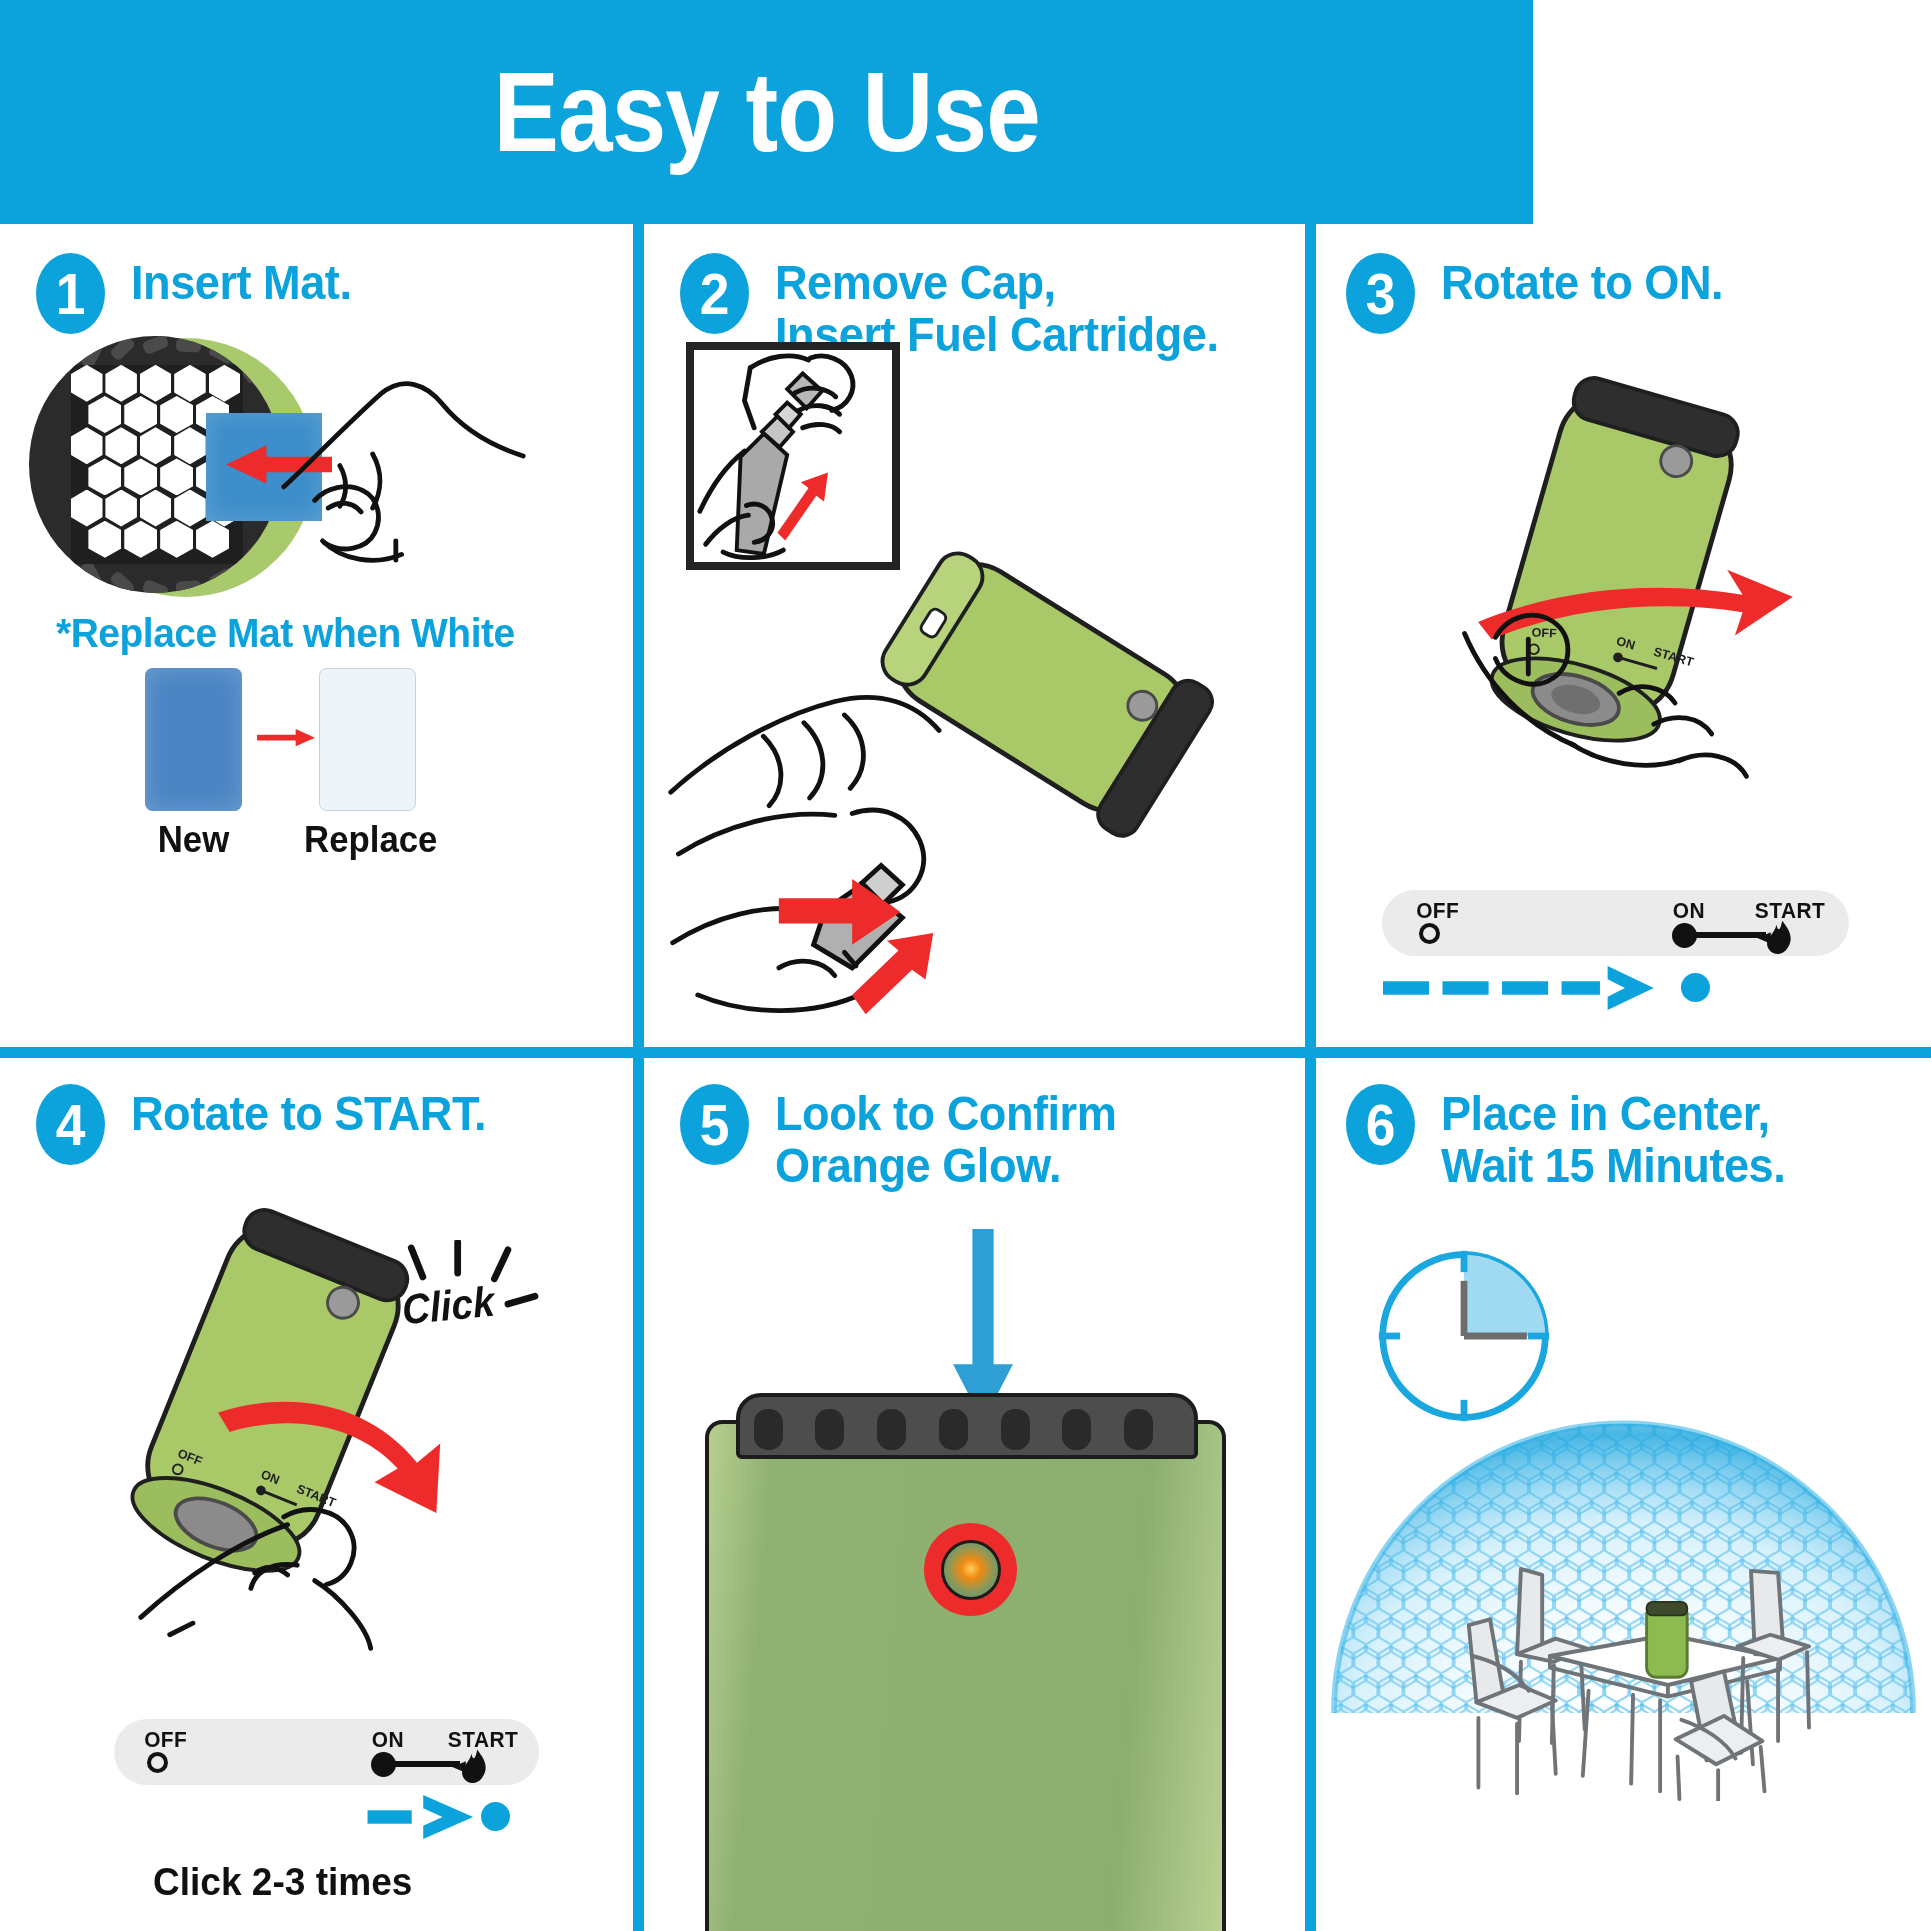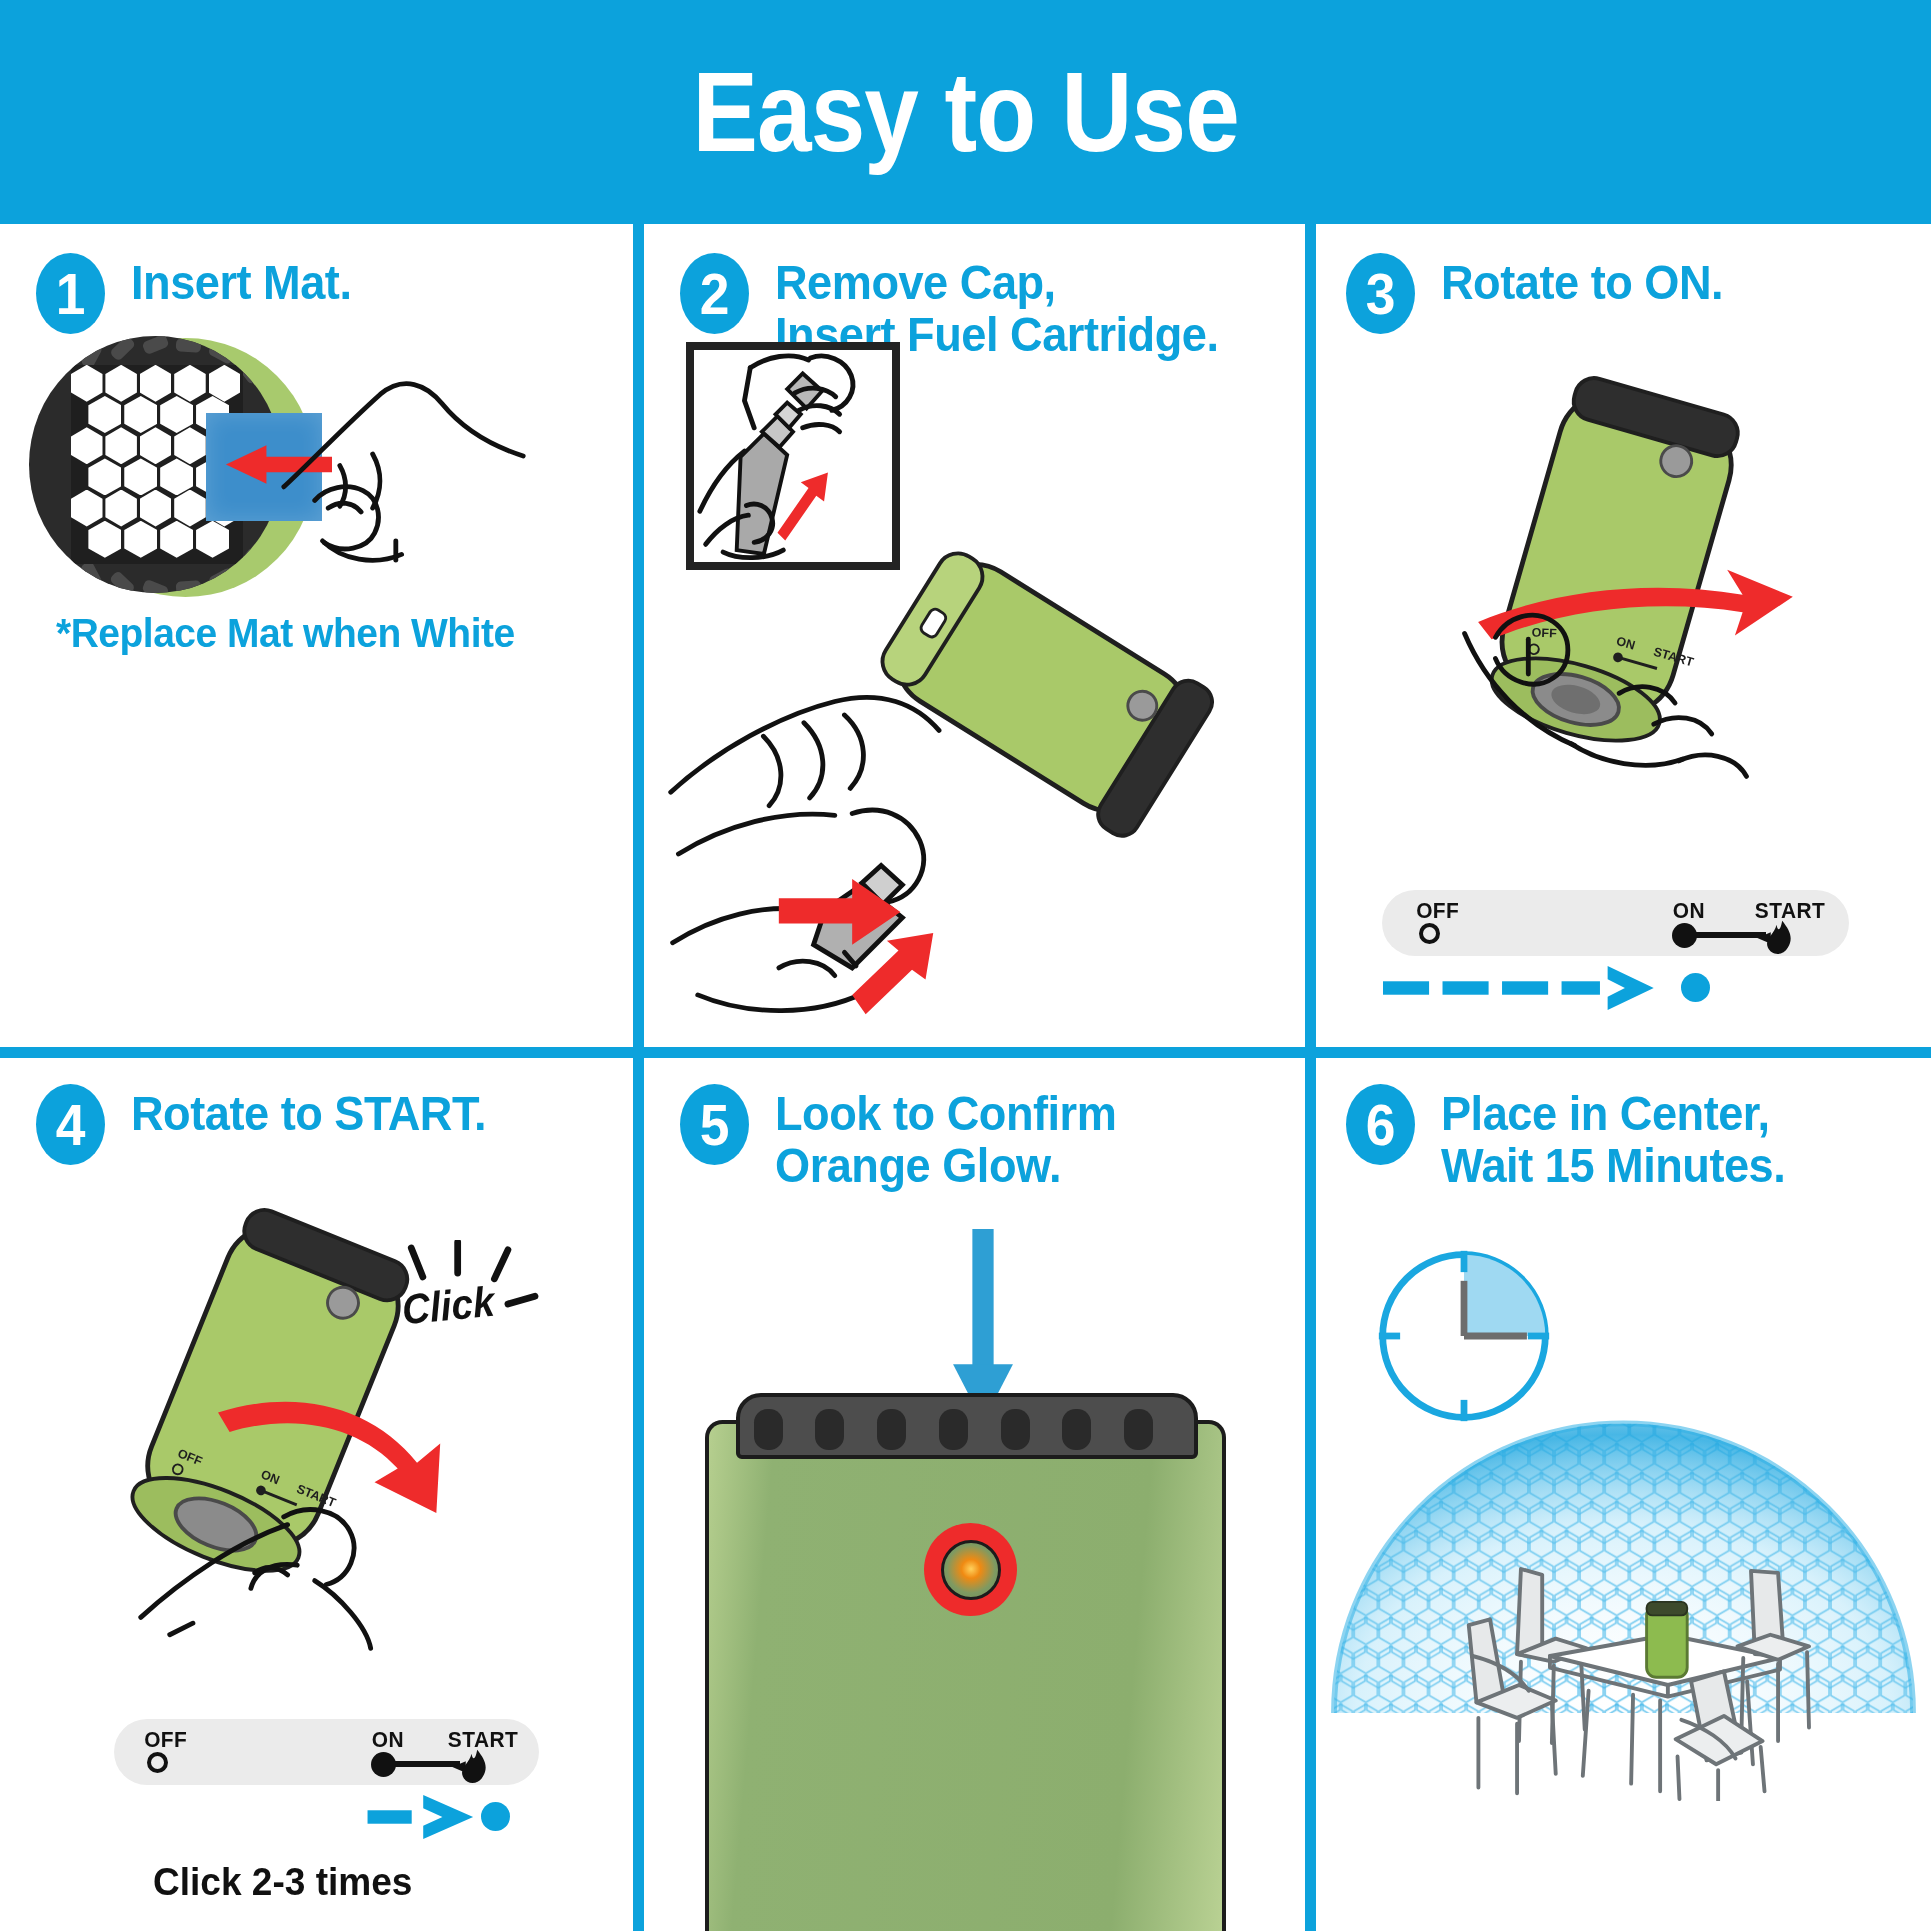--- a/index.html
+++ b/index.html
@@ -6,21 +6,21 @@
   html,body { width:1931px; height:1931px; }
   body {
     font-family:"Liberation Sans", sans-serif;
     background:#ffffff;
     overflow:hidden;
   }
   #sheet { position:relative; width:1931px; height:1931px; background:#fff; }
 
   
   #header {
-    position:absolute; left:0; top:0; width:1931px; height:224px;
+    position:absolute; left:0; top:0; width:1533px; height:224px;
     background:#0ca2dc; display:flex; align-items:center; justify-content:center;
   }
   #header h1 {
     color:#fff; font-size:114px; font-weight:bold; letter-spacing:-1px;
     font-family:"Liberation Sans", sans-serif; transform:scaleX(0.86);
     line-height:1;
   }
 
   
   .divider { position:absolute; background:#0ca2dc; }
@@ -259,20 +259,29 @@
         <path class="hand-line" d="M50 142 C62 134 76 136 84 146"></path>
         <path class="hand-line" d="M62 98 C70 112 70 128 62 140"></path>
         <path class="hand-line" d="M96 86 C106 104 106 124 96 142"></path>
         <path class="hand-line" d="M44 176 C64 196 98 202 126 190"></path>
         <path class="hand-line" d="M120 176 L120 196"></path>
       </svg>
     </div>
 
     <div id="replace-note">*Replace Mat when White</div>
 
+    <div id="mats">
+      <div class="mat new"></div>
+      <svg id="mat-arrow" viewBox="0 0 60 20">
+        <path d="M0 7 H40 V1 L60 10 L40 19 V13 H0 Z" fill="#ee2b2b"></path>
+      </svg>
+      <div class="mat used"></div>
+      <div class="mat-label l1">New</div>
+      <div class="mat-label l2">Replace</div>
+    </div>
   </div>
 
   <div class="panel" id="p2">
     <div class="step-head" style="left:33px; top:29px; width:618px;">
       <div class="badge">2</div>
       <div class="step-title">Remove Cap,
 Insert Fuel Cartridge.</div>
     </div>
 
     <div id="inset-box">

